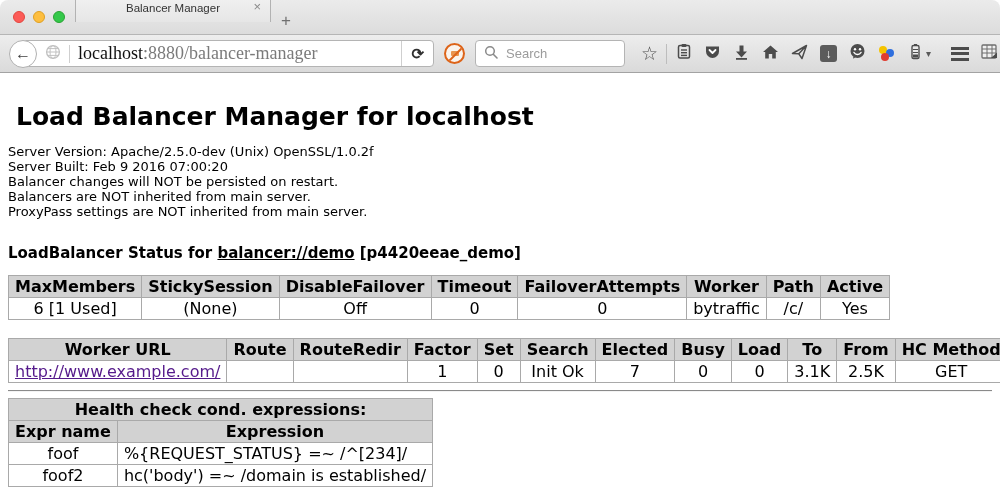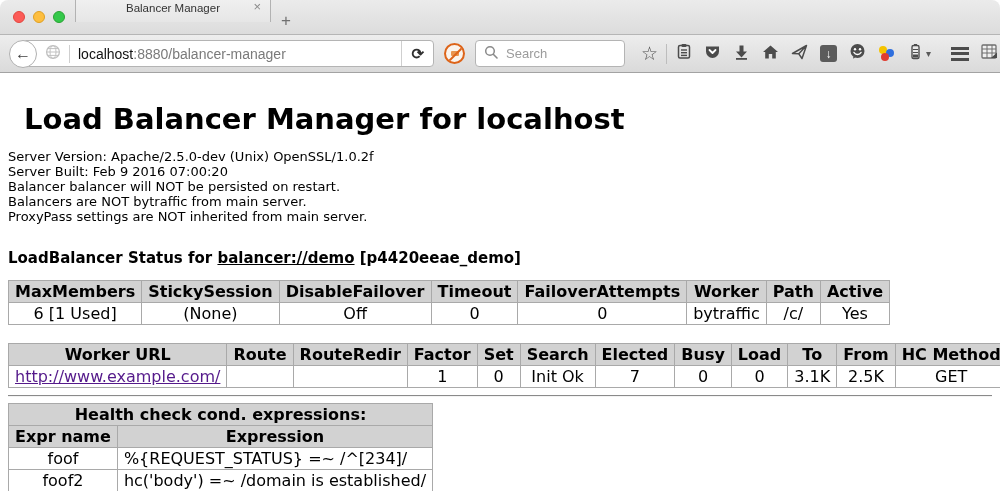--- a/index.html
+++ b/index.html
@@ -18,21 +18,21 @@
   .tab-title { font-size:11.5px; color:#333; }
   .tab-close { position:absolute; right:9px; top:6px; color:#8a8a8a; font-size:13px; line-height:13px; cursor:default; }
   .newtab { position:absolute; left:281px; bottom:5px; color:#707070; font-size:17px; line-height:17px; }
 
   
   .navbar { height:38px; background:linear-gradient(#ededed,#dadada); border-bottom:1px solid #a3a3a3; display:flex; align-items:center; padding:0 9px; }
   .backbtn { width:28px; height:28px; border-radius:50%; background:#fff; border:1px solid #b0b0b0; display:flex; align-items:center; justify-content:center; color:#3d3d3d; font-size:16px; font-weight:bold; position:relative; z-index:2; flex:0 0 auto; }
   .urlbar { height:27px; width:412px; margin-left:-15px; background:#fff; border:1px solid #b4b4b4; border-radius:4px; display:flex; align-items:center; padding:0 0 0 22px; flex:0 0 auto; }
   .urlbar .globe { flex:0 0 auto; opacity:.55; }
   .vline { width:1px; height:18px; background:#cfcfcf; margin:0 8px; flex:0 0 auto; }
-  .urltext { font-size:14px; white-space:nowrap; overflow:hidden; flex:1 1 auto; }
+  .urltext { font-size:18px; white-space:nowrap; overflow:hidden; flex:1 1 auto;font-family:Liberation Serif, serif; }
   .urltext .domain { color:#111; }
   .urltext .rest { color:#7a7a7a; }
   .reloadbtn { border-left:1px solid #cfcfcf; height:100%; display:flex; align-items:center; padding:0 9px; color:#2f2f2f; font-size:15px; font-weight:bold; }
 
   .blocked { width:21px; height:21px; border-radius:50%; border:2px solid #dd6419; background:#faf4ee; position:relative; margin:0 10px; flex:0 0 auto; overflow:hidden; }
   .blocked::before { content:""; position:absolute; left:5px; top:6px; width:8px; height:5px; background:#e8954f; border-radius:1px; }
   .blocked::after { content:""; position:absolute; left:8px; top:-2px; width:2px; height:24px; background:#dd6419; transform:rotate(45deg); }
 
   .searchbar { height:27px; width:150px; background:#fff; border:1px solid #b4b4b4; border-radius:4px; display:flex; align-items:center; gap:6px; padding:0 8px; flex:0 0 auto; }
   .searchbar input { border:none; outline:none; width:100%; font-size:13px; color:#333; font-family:"Liberation Sans",sans-serif; background:transparent; }
@@ -48,21 +48,21 @@
   .dots .d1 { background:#f5c400; left:1px; top:1px; }
   .dots .d2 { background:#2f6fde; left:8px; top:4px; }
   .dots .d3 { background:#e03c31; left:3px; top:8px; }
   .caret { font-size:10px; color:#5a5a5a; margin-left:-4px; }
   .hamb { width:18px; height:14px; border-top:3px solid #4c4c4c; border-bottom:3px solid #4c4c4c; position:relative; }
   .hamb::after { content:""; position:absolute; left:0; right:0; top:2.5px; height:3px; background:#4c4c4c; }
   .gap { width:14px; flex:0 0 auto; }
 
   
   .content { padding:0 8px; font-family:"DejaVu Sans","Liberation Sans",sans-serif; color:#000; }
-  .content h1 { font-size:29px; font-weight:bold; margin:29px 16px 13px; }
+  .content h1 { font-size:25px; font-weight:bold; margin:29px 8px 13px; }
   .info div { font-size:13px; line-height:15px; }
   .status-heading { font-weight:bold; font-size:15px; margin:25px 0 13px; }
   .status-heading a { color:#000000; }
   a.worker-link { color:#551a8b; }
 
   table.tbl { border-collapse:collapse; font-size:16px; border:1px solid #868686; }
   .tbl th, .tbl td { border:1px solid #a9a9a9; padding:1px 6px; text-align:center; height:19px; white-space:nowrap; }
   .tbl th { background:#d2d2d2; color:#000; }
   .worker { margin-top:18px; }
   .worker td.url-cell { text-align:center;margin-left:28px; }
@@ -200,22 +200,22 @@
       </span>
     </div>
   </div>
 
   <div class="content">
     <h1>Load Balancer Manager for localhost</h1>
 
     <div class="info">
       <div>Server Version: Apache/2.5.0-dev (Unix) OpenSSL/1.0.2f</div>
       <div>Server Built: Feb 9 2016 07:00:20</div>
-      <div>Balancer balancer will NOT be persisted on restart.</div>
-      <div>Balancers are NOT bytraffic from main server.</div>
+      <div>Balancer changes will NOT be persisted on restart.</div>
+      <div>Balancers are NOT inherited from main server.</div>
       <div>ProxyPass settings are NOT inherited from main server.</div>
     </div>
 
     <div class="status-heading"><span>LoadBalancer Status for </span><a href="#">balancer://demo</a><span> [p4420eeae_demo]</span></div>
 
     <table class="tbl">
       <tbody>
           <tr>
         <th>MaxMembers</th>
         <th>StickySession</th>

